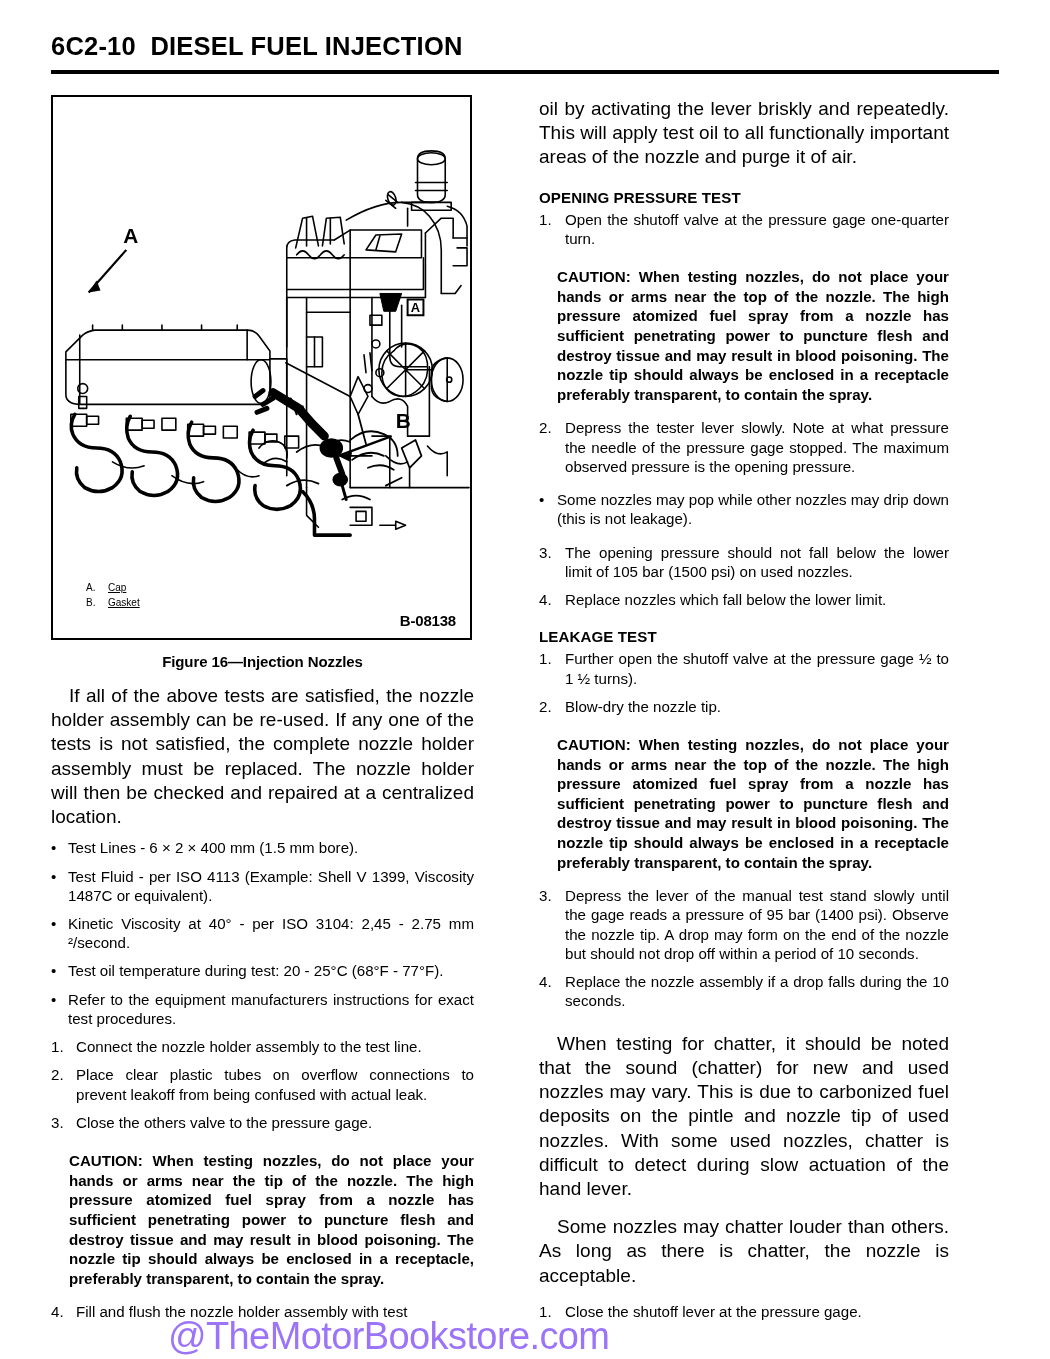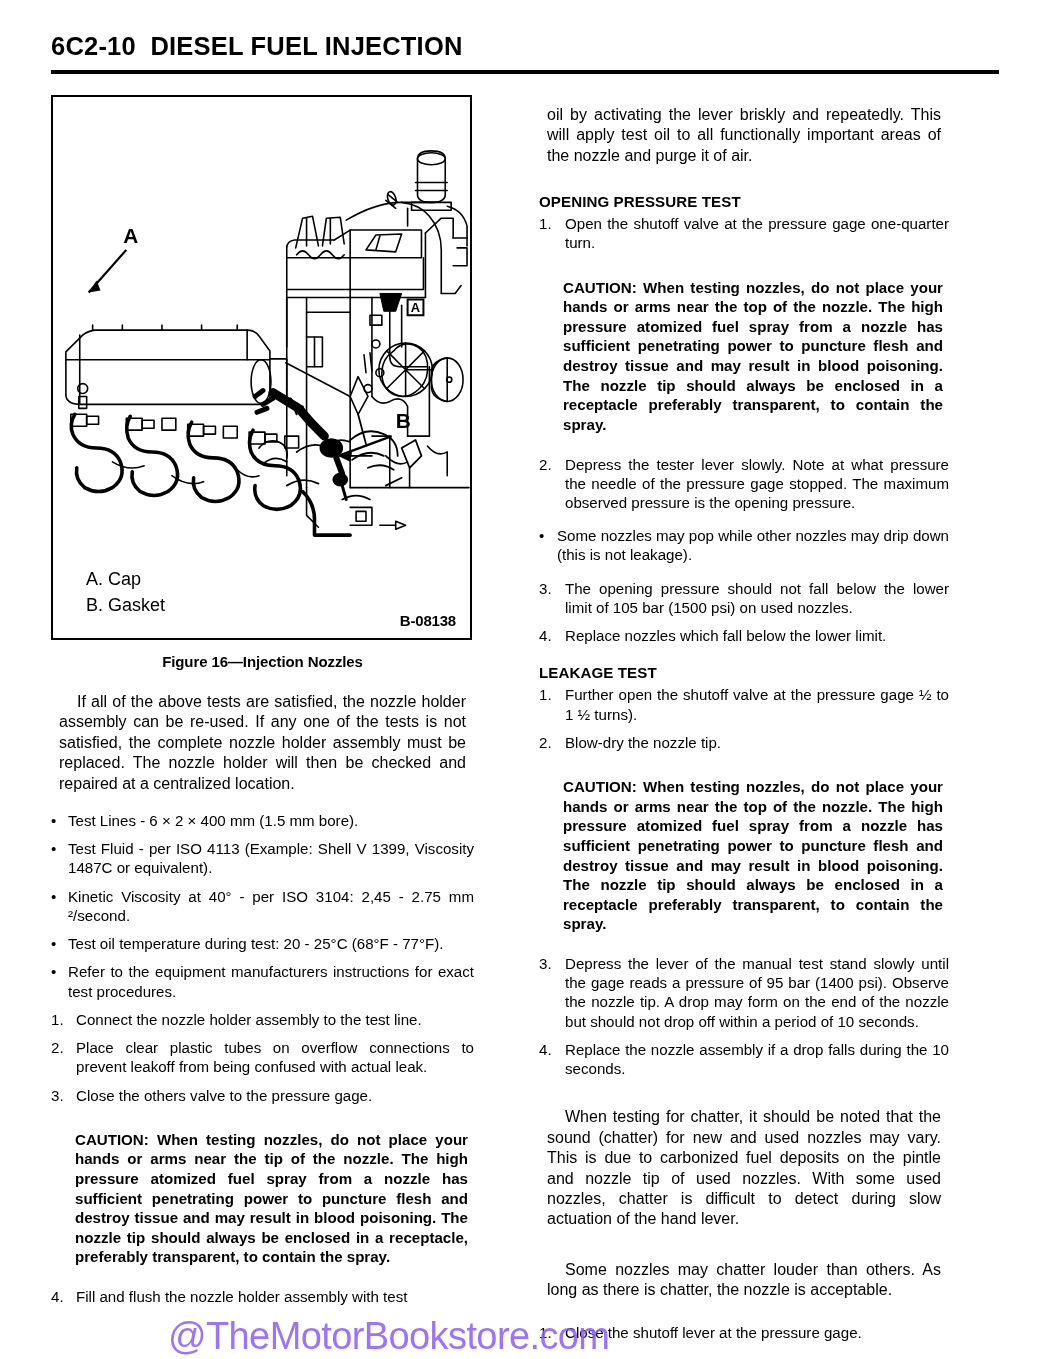--- a/index.html
+++ b/index.html
@@ -72,23 +72,24 @@
   .fig-art {
     position: absolute;
     left: 0; top: 0;
     width: 100%;
     height: 490px;
   }
   .fig-art svg { display:block; width:100%; height:100%; }
   .fig-legend {
     position: absolute;
     left: 33px;
-    bottom: 20px;
-    font-size: 18px;
+    bottom: 28px;
+    font-size: 10px;
     line-height: 1.45;
+    text-decoration: underline;
   }
   .fig-legend div { white-space: pre; }
   .fig-legend .lk { display:inline-block; width:22px; }
   .fig-code {
     position: absolute;
     right: 14px;
     bottom: 9px;
     font-size: 15px;
     font-weight: bold;
     letter-spacing: -0.2px;
@@ -96,43 +97,43 @@
   .fig-caption {
     margin-top: 13px;
     text-align: center;
     font-size: 15px;
     font-weight: bold;
     letter-spacing: -0.1px;
   }
 
   
   .body-text {
-    font-size: 16px;
+    font-size: 19px;
     line-height: 1.275;
     text-align: justify;
-    margin: 8px;
+    margin: 0;
   }
   .para-indent { text-indent: 18px; }
   .gap-s { height: 9px; }
   .gap-m { height: 14px; }
   .gap-l { height: 19px; }
 
   .sec-head {
     font-size: 15.1px;
     font-weight: bold;
     letter-spacing: 0.1px;
     margin: 0;
   }
 
   .caution {
     font-size: 15.1px;
     line-height: 1.30;
     font-weight: bold;
     text-align: justify;
-    margin: 6px;
+    margin: 0;
     padding-left: 18px;
   }
 
   
   ul.plain, ol.plain { list-style: none; margin: 0; padding: 0; }
   .li-row {
     display: flex;
     align-items: flex-start;
     font-size: 15.1px;
     line-height: 1.275;

